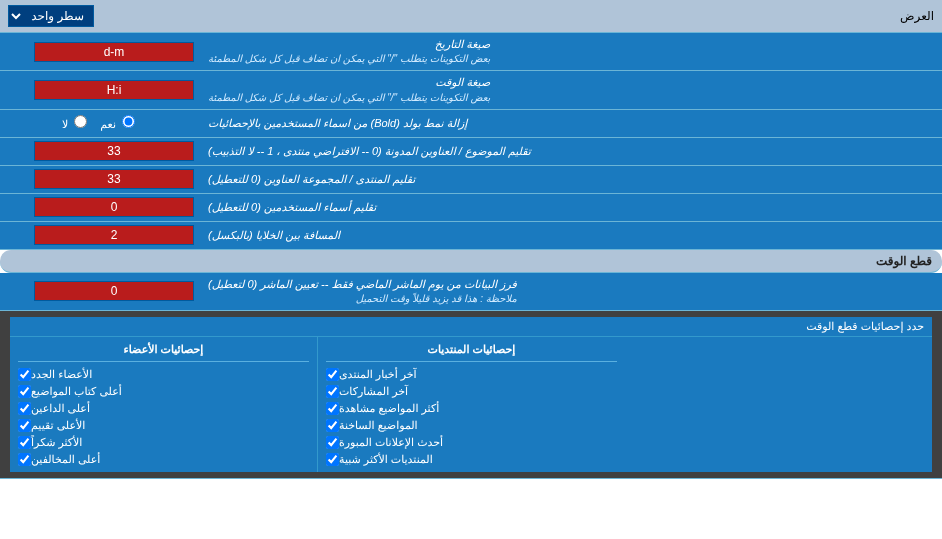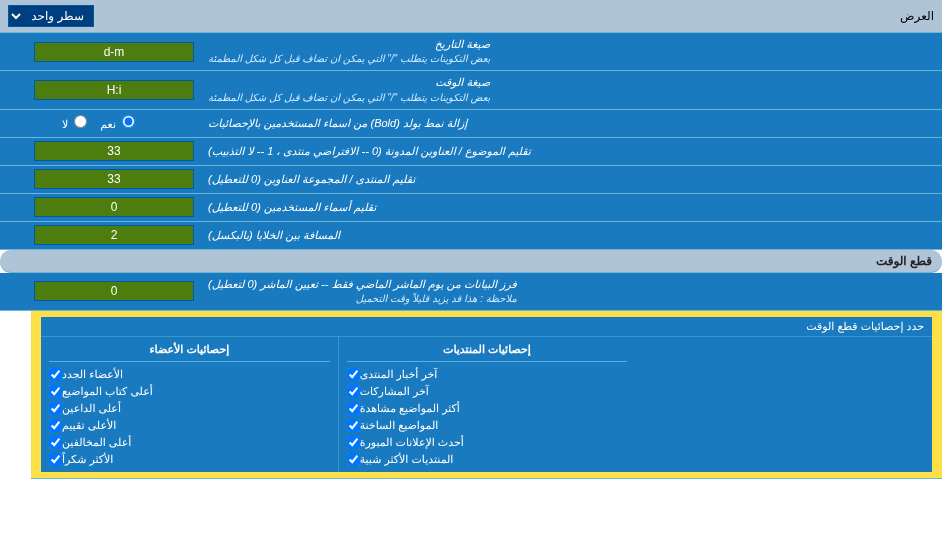--- a/index.html
+++ b/index.html
@@ -38,21 +38,21 @@
       min-width: 200px;
       background: #1a7abf;
       display: flex;
       align-items: center;
       justify-content: center;
       padding: 3px 6px;
     }
     .row-input input[type="text"],
     .row-input select {
       width: 100%;
-      background: #4d7c0f;
+      background: #b91c1c;
       color: #fff;
       border: 1px solid #005a9e;
       padding: 2px 5px;
       font-size: 12px;
       text-align: center;
       direction: ltr;
       margin-left: 28px;
     }
     .section-header {
       background: #b0c4d8;
@@ -73,24 +73,23 @@
     }
     .radio-row label {
       color: #fff;
       font-size: 11px;
     }
     .radio-row input[type="radio"] {
       margin: 0 3px;
     }
     
     .checkboxes-area {
-      background: #fde047;
+      background: #404040;
       padding: 6px 10px;
       border-bottom: 1px solid #6bb5d6;
-      margin-left: 31px;
     }
     .checkboxes-header {
       color: #fff;
       font-size: 11px;
       text-align: right;
       padding: 3px 8px;
       background: #1a7abf;
       border-bottom: 1px solid #3399cc;
     }
     .checkboxes-grid {
@@ -297,23 +296,23 @@
       </div>
       <div class="checkbox-item">
         <span>أعلى الداعين</span>
         <input type="checkbox" checked="" style="">
       </div>
       <div class="checkbox-item">
         <span>الأعلى تقييم</span>
         <input type="checkbox" checked="" style="">
       </div>
       <div class="checkbox-item">
+        <span>الأكثر شكراً</span>
+        <input type="checkbox" checked="" style="">
+      </div>
+      <div class="checkbox-item">
         <span>أعلى المخالفين</span>
         <input type="checkbox" checked="" style="">
       </div>
-      <div class="checkbox-item">
-        <span>الأكثر شكراً</span>
-        <input type="checkbox" checked="" style="">
-      </div>
     </div>
 
   </div>
 </div>
 
 </body></html>

